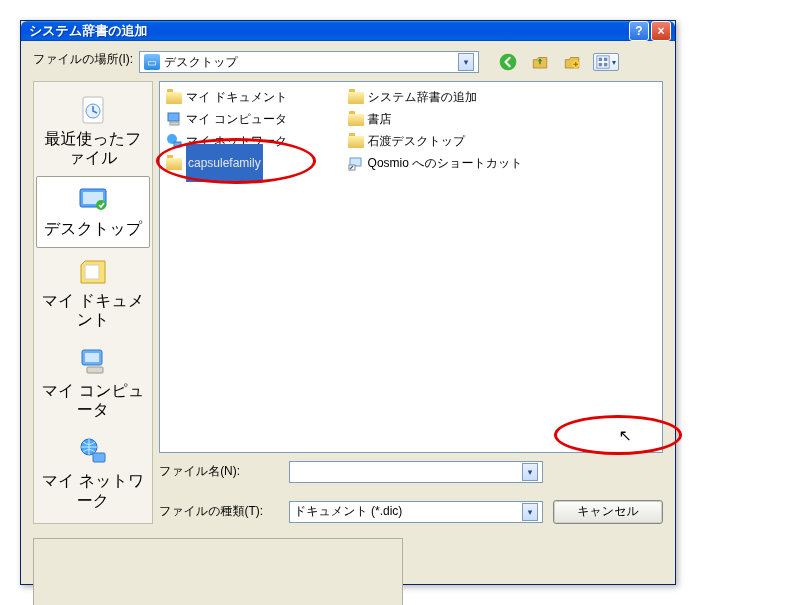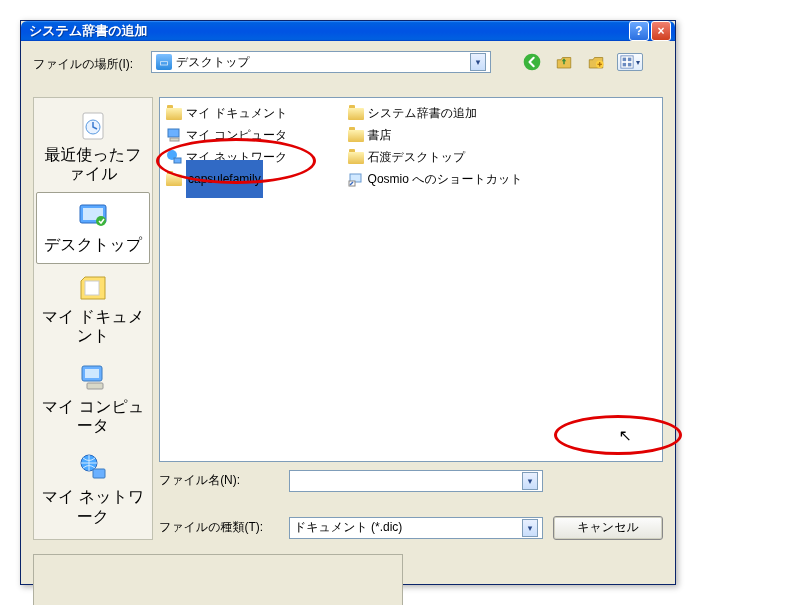--- a/index.html
+++ b/index.html
@@ -43,23 +43,23 @@
   .help-btn { background: linear-gradient(to bottom, #6aa8ff, #2a6fe0); }
   .close-btn { background: linear-gradient(to bottom, #f08070, #d04020); }
   .body {
     flex: 1;
     display: flex;
     flex-direction: column;
     padding: 10px 12px;
   }
   .lookin-row {
     display: flex;
-    align-items: flex-end;
-    gap: 18px;
-    margin-bottom: 24px;
+    align-items: flex-start;
+    gap: 6px;
+    margin-bottom: 8px;
   }
   .lbl { white-space: nowrap; }
   .lookin-combo {
     flex: 1;
     max-width: 340px;
     height: 22px;
     background: #fff;
     border: 1px solid #7f9db9;
     display: flex; align-items: center;
     padding: 0 4px;
@@ -122,29 +122,29 @@
     display:flex;
     gap: 60px;
     align-items:flex-start;
     position:relative;
     overflow:hidden;
   }
   .fcol { display:flex;flex-direction:column;gap:4px; }
   .fitem { display:flex;align-items:center;gap:4px;height:18px;white-space:nowrap;}
   .fitem .fico{width:16px;height:16px;display:flex;align-items:center;justify-content:center;}
   .fitem .flab{}
-  .fitem.selected .flab{ background:#316ac5;color:#000000;padding:12px 2px;}
+  .fitem.selected .flab{ background:#316ac5;color:#e5e5e5;padding:12px 2px;}
   .folder-ico{background:linear-gradient(#fff2b0,#e8c050);border-radius:1px;width:16px;height:12px;position:relative;top:1px;}
   .folder-ico::before{content:"";position:absolute;top:-3px;left:1px;width:6px;height:3px;background:#e8c050;border-radius:1px 1px 0 0;}
   .bottom-fields{
     margin-top:8px;
     display:grid;
     grid-template-columns: 120px 1fr 110px;
     grid-template-rows: auto auto;
-    gap: 24px 10px;
+    gap: 17px 10px;
     align-items:center;
     position:relative;
   }
   .fld-label{}
   .fld-combo{
     height:22px;background:#fff;border:1px solid #7f9db9;display:flex;align-items:center;padding:0 4px;
   }
   .fld-combo .drop{
     width:16px;height:18px;margin-left:auto;background:linear-gradient(#e8f0ff,#c9defb);border:1px solid #7f9db9;display:flex;align-items:center;justify-content:center;font-size:9px;color:#2a4a8a;
   }

